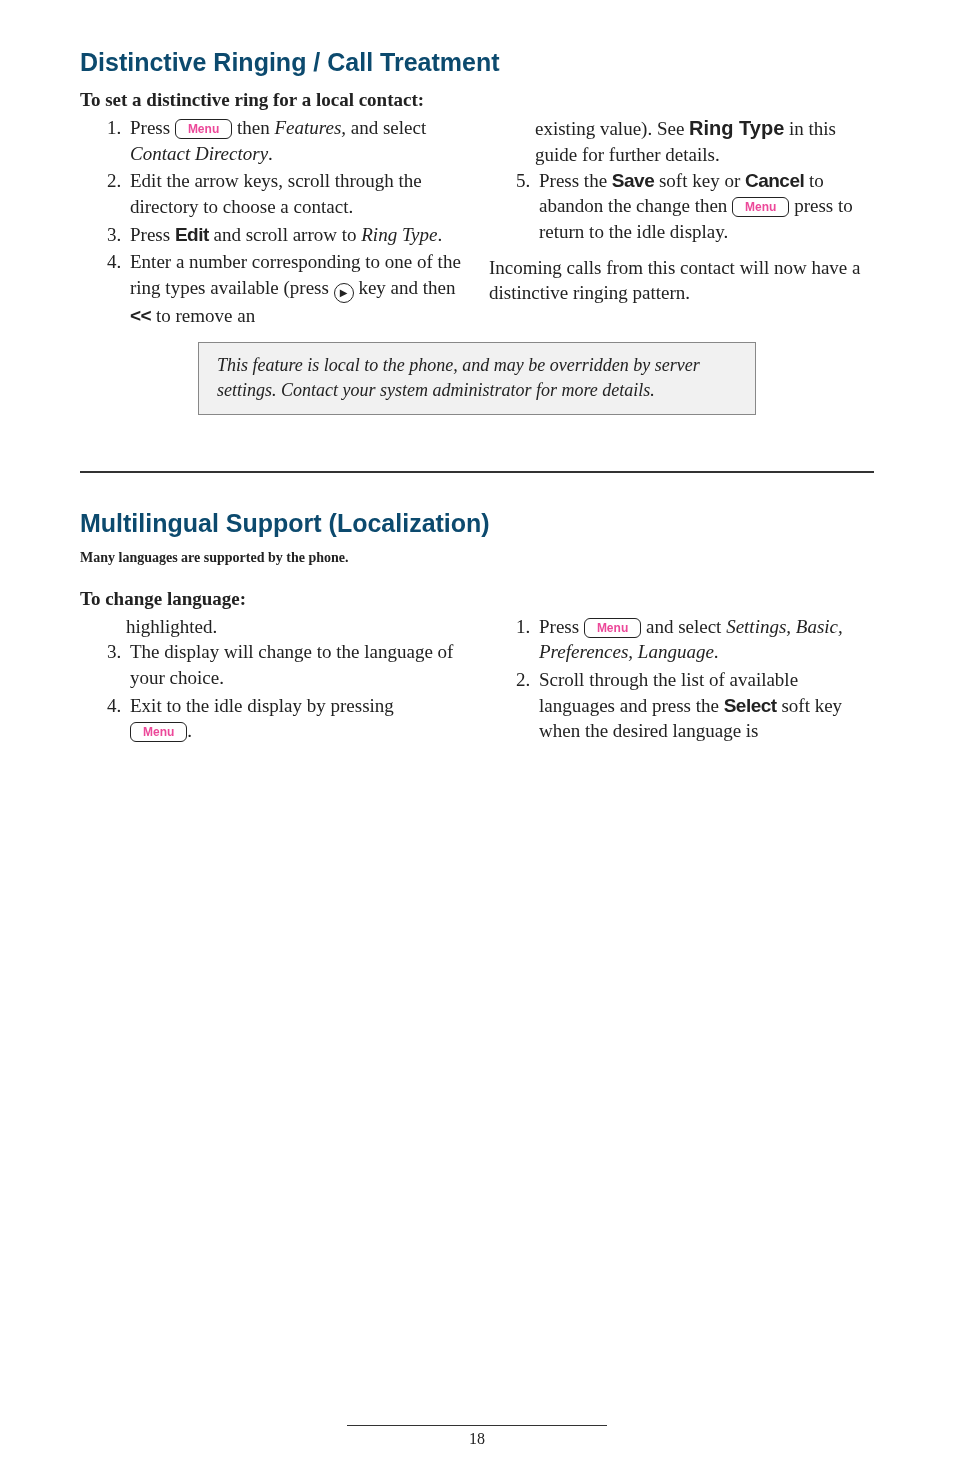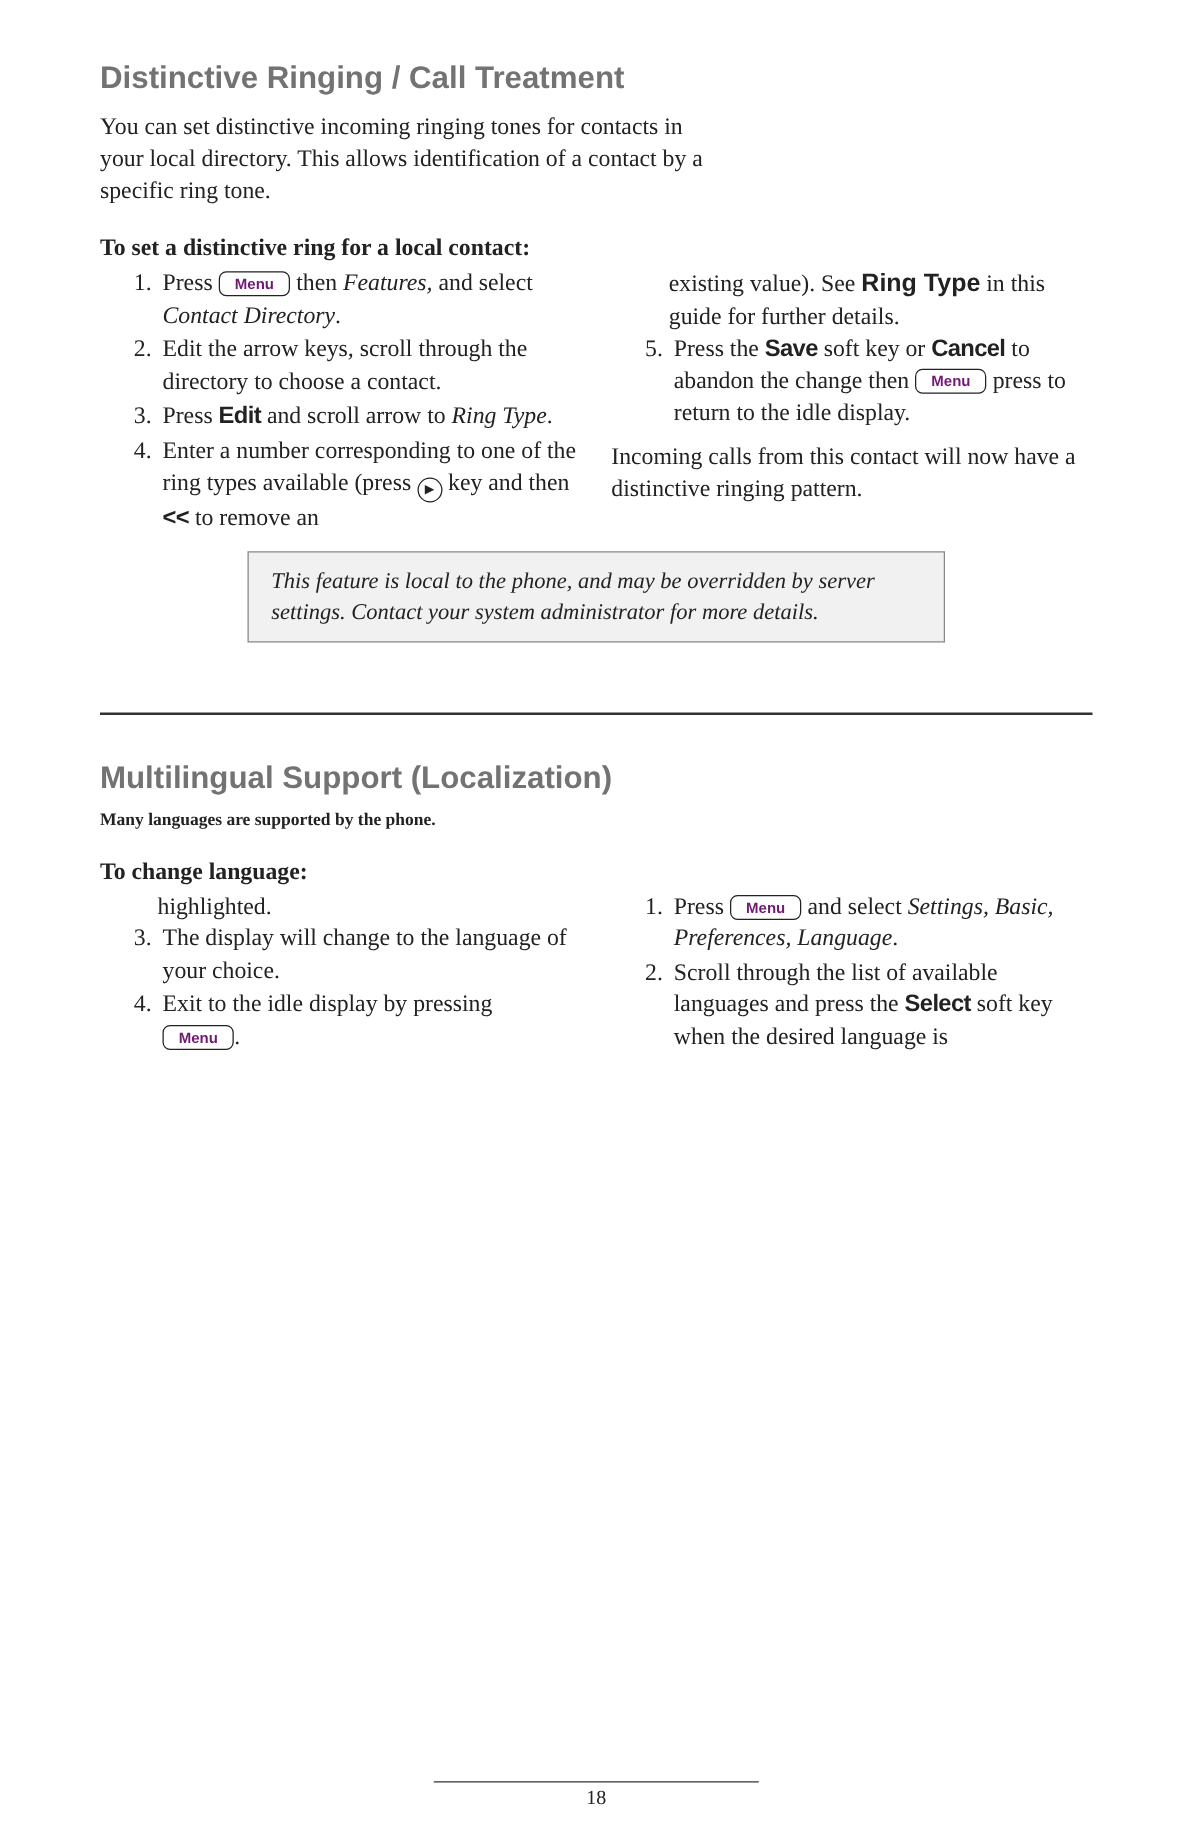--- a/index.html
+++ b/index.html
@@ -12,21 +12,21 @@
     height: 1475px;
     box-sizing: border-box;
   }
   .page {
     padding: 48px 80px 0 80px;
   }
   .heading {
     font-family: Arial, Helvetica, sans-serif;
     font-weight: 900;
     font-size: 25px;
-    color: #737373;
+    color: #0c4a6e;
     margin: 0 0 12px 0;
   }
   .intro {
     font-size: 19px;
     line-height: 1.35;
     margin: 0 0 22px 0;
     max-width: 500px;
   }
   .subhead {
     font-weight: bold;
@@ -54,21 +54,21 @@
     display: inline-block;
     border: 1.5px solid #222;
     border-radius: 6px;
     padding: 0 12px;
     font-family: Arial, Helvetica, sans-serif;
     font-weight: 900;
     font-size: 12px;
     line-height: 18px;
     vertical-align: 1px;
     background: #fff;
-    color: #701a75;
+    color: #ec4899;
   }
   .boldcond {
     font-family: Arial, Helvetica, sans-serif;
     font-weight: 900;
     font-stretch: condensed;
     letter-spacing: -0.5px;
   }
   .ringtype {
     font-family: Arial, Helvetica, sans-serif;
     font-weight: 900;
@@ -113,21 +113,20 @@
     margin: 0 auto 4px auto;
     border-top: 1px solid #333;
   }
 </style>
 </head>
 <body>
 
 <div class="page">
 
   <h2 class="heading">Distinctive Ringing / Call Treatment</h2>
-  <p class="intro">You can set distinctive incoming ringing tones for contacts in your local directory.  This allows identification of a contact by a specific ring tone.</p>
   <p class="subhead">To set a distinctive ring for a local contact:</p>
 
   <div class="cols">
     <div class="col">
       <ol class="steps">
         <li>
           <span>Press </span><span class="menu-btn">Menu</span><span> then </span><em>Features,</em><span> and select </span><em>Contact Directory</em><span>.</span>
         </li>
         <li>Edit the arrow keys, scroll through the directory to choose a contact.</li>
         <li>

